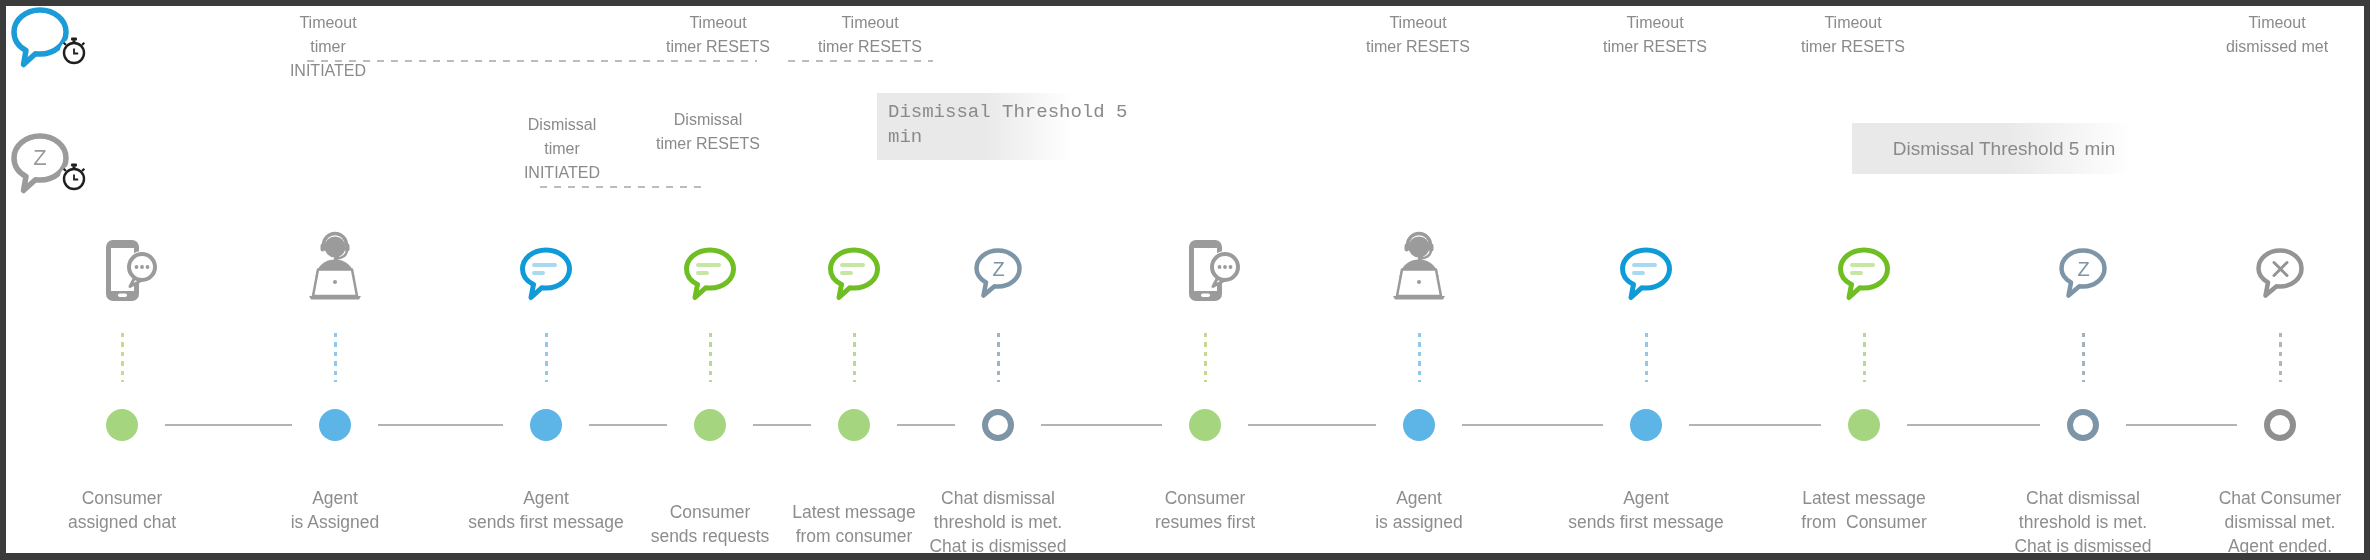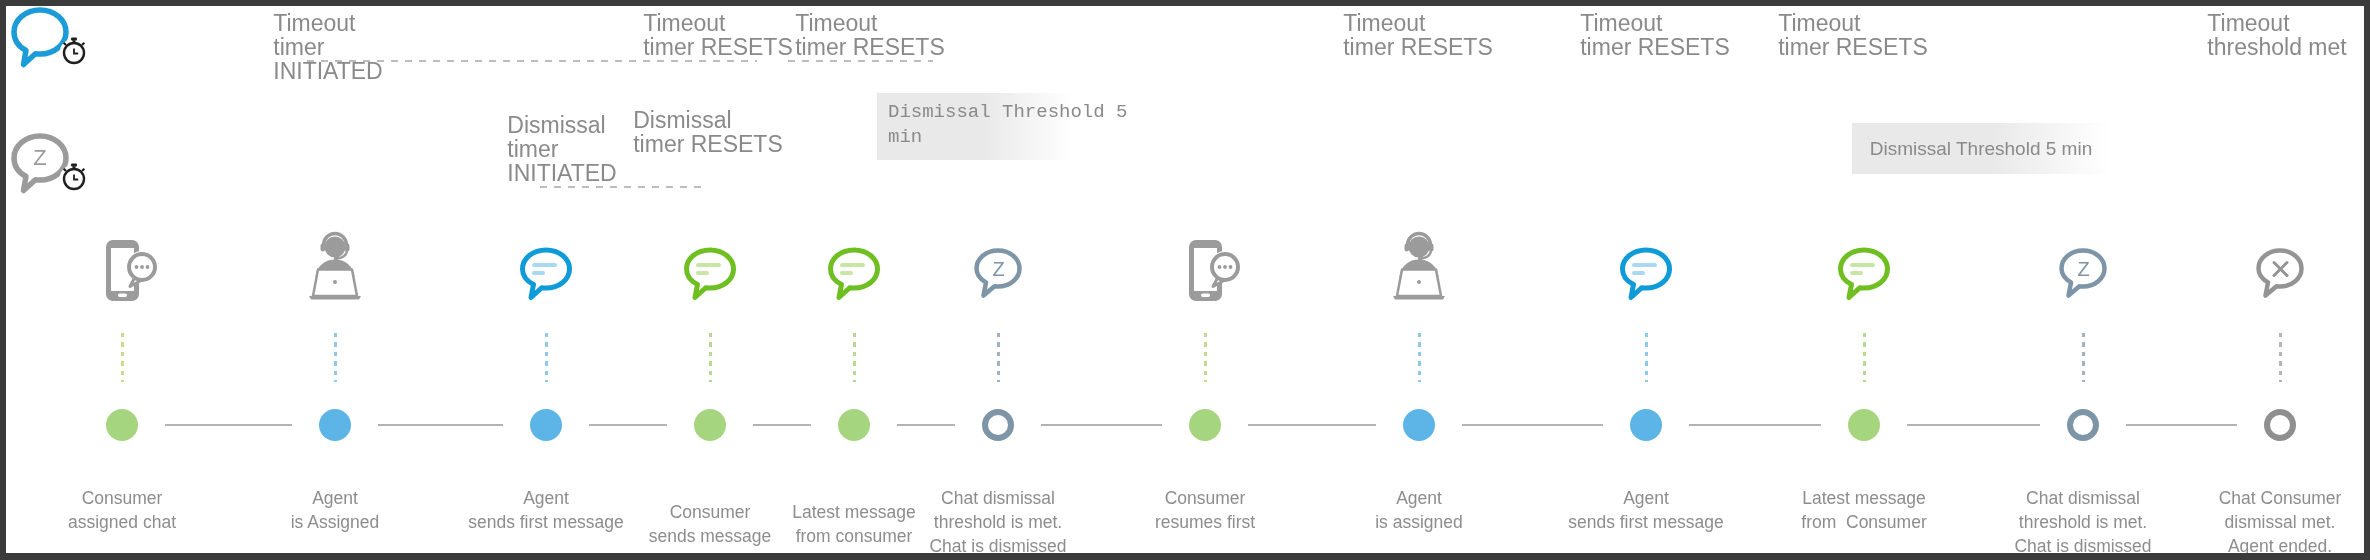--- a/index.html
+++ b/index.html
@@ -1,29 +1,29 @@
 <!DOCTYPE html>
 <html><head>
 <meta charset="utf-8">
 <style>
   html,body{margin:0;padding:0;background:#ffffff;}
   body{width:2370px;height:560px;overflow:hidden;font-family:"Liberation Sans",sans-serif;}
   .canvas{position:relative;width:2370px;height:560px;background:#fff;}
   .frame{position:absolute;inset:0;border:6px solid #3b3b3b;border-bottom-width:7px;pointer-events:none;z-index:50;}
-  .ann{position:absolute;transform:translateX(-50%);color:#8a8a8a;font-size:23px;line-height:24px;white-space:pre;}
+  .ann{position:absolute;transform:translateX(-50%);text-align:center;color:#8a8a8a;font-size:16px;line-height:24px;white-space:pre;}
   .ann div{white-space:pre;}
   .hdash{position:absolute;height:2px;background:repeating-linear-gradient(to right,#bcbcbc 0 7px,transparent 7px 14px);}
   .vdash{position:absolute;width:3px;height:49px;top:333px;}
   .dot{position:absolute;top:409px;width:32px;height:32px;border-radius:50%;}
   .ring{position:absolute;top:409px;width:20px;height:20px;border-radius:50%;background:#fff;border:6px solid #8f8f8f;}
   .conn{position:absolute;top:424px;height:2px;background:#b3b3b3;}
   .node-label{position:absolute;transform:translateX(-50%);text-align:center;color:#8d8d8d;font-size:17.5px;line-height:24px;}
   .node-label div{white-space:pre;}
   .icon{position:absolute;}
-  .tbox{position:absolute;color:#8a8a8a;font-size:19px;line-height:25px;}
+  .tbox{position:absolute;color:#8a8a8a;font-size:19px;line-height:25px;padding-left:23px;}
   .tbox.left{padding:7px 0 0 11px;text-align:left;}
   .tbox.center{display:flex;align-items:center;justify-content:center;text-align:center;}
   svg text{font-family:"Liberation Sans",sans-serif;}
 </style>
 </head>
 <body>
 
 <div class="canvas">
   <div id="legend-layer">
       <div class="icon" style="left: 10px; top: 6px;"><svg width="84" height="68" viewBox="0 0 84 68">
@@ -53,21 +53,21 @@
     </g>
   </svg></div>
     </div>
   <div id="annotation-layer">
       <div class="ann" style="left: 328px; top: 11px;"><div>Timeout</div><div>timer</div><div>INITIATED</div></div>
       <div class="ann" style="left: 718px; top: 11px;"><div>Timeout</div><div>timer RESETS</div></div>
       <div class="ann" style="left: 870px; top: 11px;"><div>Timeout</div><div>timer RESETS</div></div>
       <div class="ann" style="left: 1418px; top: 11px;"><div>Timeout</div><div>timer RESETS</div></div>
       <div class="ann" style="left: 1655px; top: 11px;"><div>Timeout</div><div>timer RESETS</div></div>
       <div class="ann" style="left: 1853px; top: 11px;"><div>Timeout</div><div>timer RESETS</div></div>
-      <div class="ann" style="left: 2277px; top: 11px;"><div>Timeout</div><div>threshold met</div></div>
+      <div class="ann" style="left: 2277px; top: 11px;"><div>Timeout</div><div>dismissed met</div></div>
       <div class="ann" style="left: 562px; top: 113px;"><div>Dismissal</div><div>timer</div><div>INITIATED</div></div>
       <div class="ann" style="left: 708px; top: 108px;"><div>Dismissal</div><div>timer RESETS</div></div>
       <div class="hdash" style="left: 307px; top: 60px; width: 450px;"></div>
       <div class="hdash" style="left: 788px; top: 60px; width: 145px;"></div>
       <div class="hdash" style="left: 540px; top: 186px; width: 163px;"></div>
     </div>
   <div id="box-layer">
       <div class="tbox left" style="left: 877px; top: 93px; width: 185px; height: 60px; background: linear-gradient(to right, rgb(233, 233, 233) 0%, rgb(233, 233, 233) 55%, rgba(255, 255, 255, 0) 100%); font-family: Liberation Mono, monospace;">
         <div>
           <div style="white-space: pre;">Dismissal Threshold 5</div>
@@ -147,21 +147,21 @@
       <div>
         <div class="icon" style="left: 683px; top: 246px;"><svg width="54" height="60" viewBox="0 0 54 60">
     <path d="M14.5 38.5 C7.5 35 3.5 29.4 3.5 23 C3.5 12.3 13.8 4 27 4 C40.2 4 50.5 12.3 50.5 23 C50.5 33.7 40.2 42 27 42 C25.6 42 24.2 41.9 22.9 41.7 L12 51.5 Z" fill="#fff" stroke="#6fbe22" stroke-width="5" stroke-linejoin="round"></path>
     <line x1="15" y1="19" x2="36" y2="19" stroke="#c7e6a5" stroke-width="4" stroke-linecap="round"></line>
     <line x1="15" y1="27" x2="24" y2="27" stroke="#c7e6a5" stroke-width="4" stroke-linecap="round"></line>
   </svg></div>
         <div class="vdash" style="left: 708.5px; background: repeating-linear-gradient(rgb(183, 218, 144) 0px, rgb(183, 218, 144) 4.5px, transparent 4.5px, transparent 9.5px);"></div>
         <div class="dot" style="left: 694px; background: rgb(166, 213, 127);"></div>
         <div class="node-label" style="left: 710px; top: 500px;">
           <div>Consumer</div>
-          <div>sends message</div>
+          <div>sends requests</div>
         </div>
       </div>
       <div>
         <div class="icon" style="left: 827px; top: 246px;"><svg width="54" height="60" viewBox="0 0 54 60">
     <path d="M14.5 38.5 C7.5 35 3.5 29.4 3.5 23 C3.5 12.3 13.8 4 27 4 C40.2 4 50.5 12.3 50.5 23 C50.5 33.7 40.2 42 27 42 C25.6 42 24.2 41.9 22.9 41.7 L12 51.5 Z" fill="#fff" stroke="#6fbe22" stroke-width="5" stroke-linejoin="round"></path>
     <line x1="15" y1="19" x2="36" y2="19" stroke="#c7e6a5" stroke-width="4" stroke-linecap="round"></line>
     <line x1="15" y1="27" x2="24" y2="27" stroke="#c7e6a5" stroke-width="4" stroke-linecap="round"></line>
   </svg></div>
         <div class="vdash" style="left: 852.5px; background: repeating-linear-gradient(rgb(183, 218, 144) 0px, rgb(183, 218, 144) 4.5px, transparent 4.5px, transparent 9.5px);"></div>
         <div class="dot" style="left: 838px; background: rgb(166, 213, 127);"></div>

